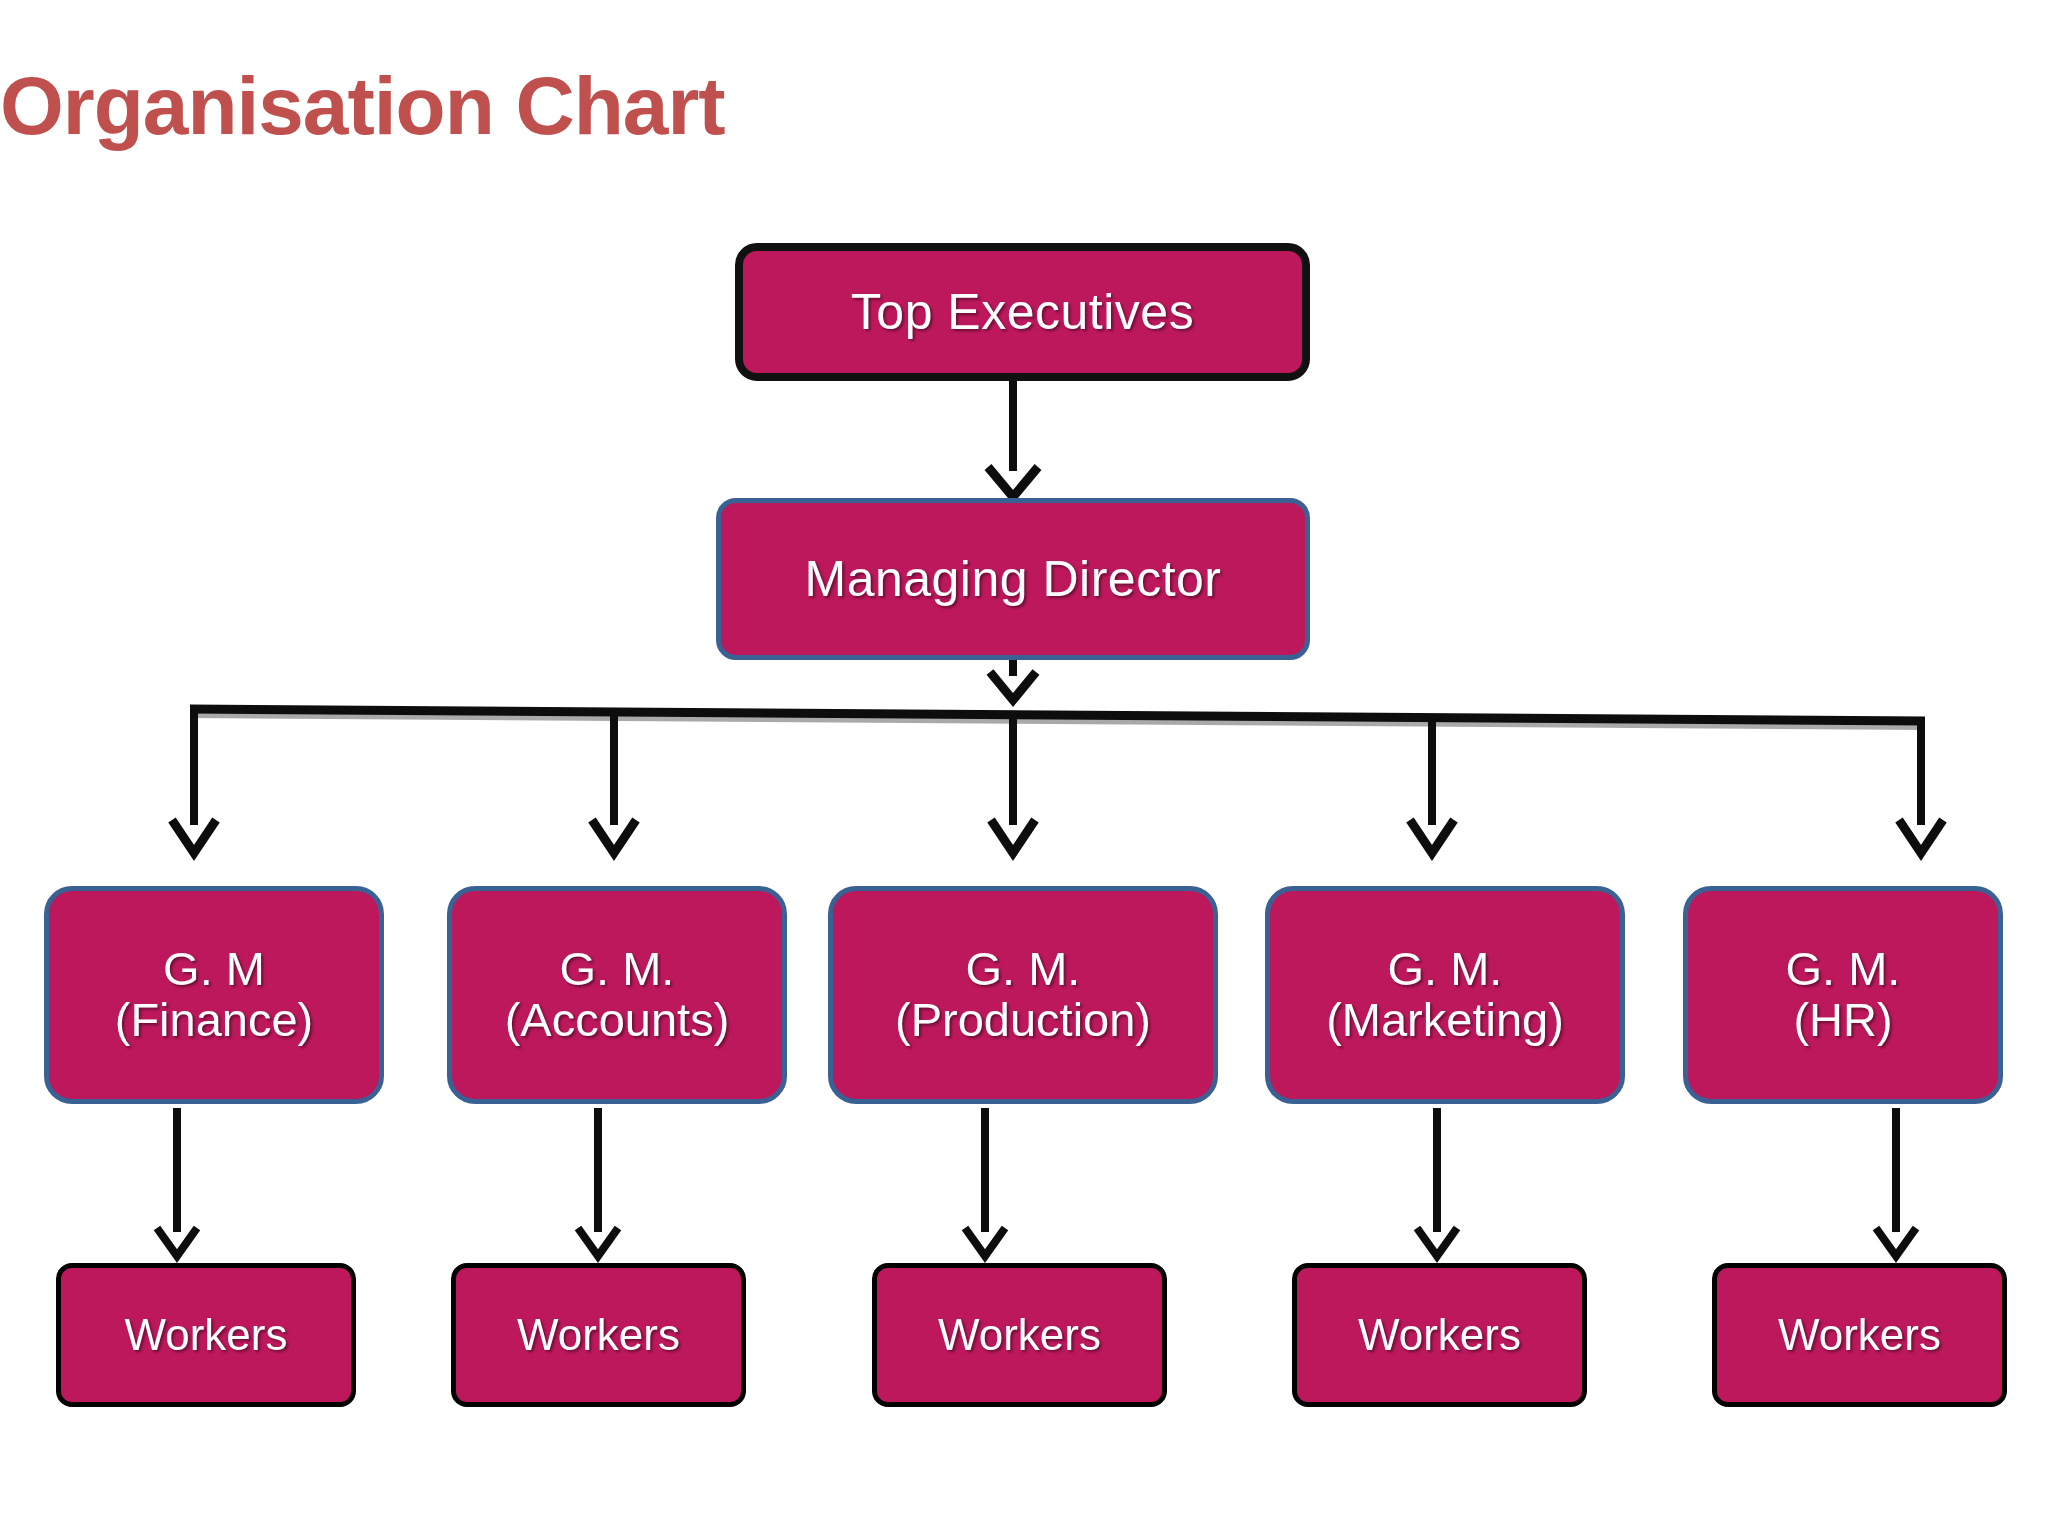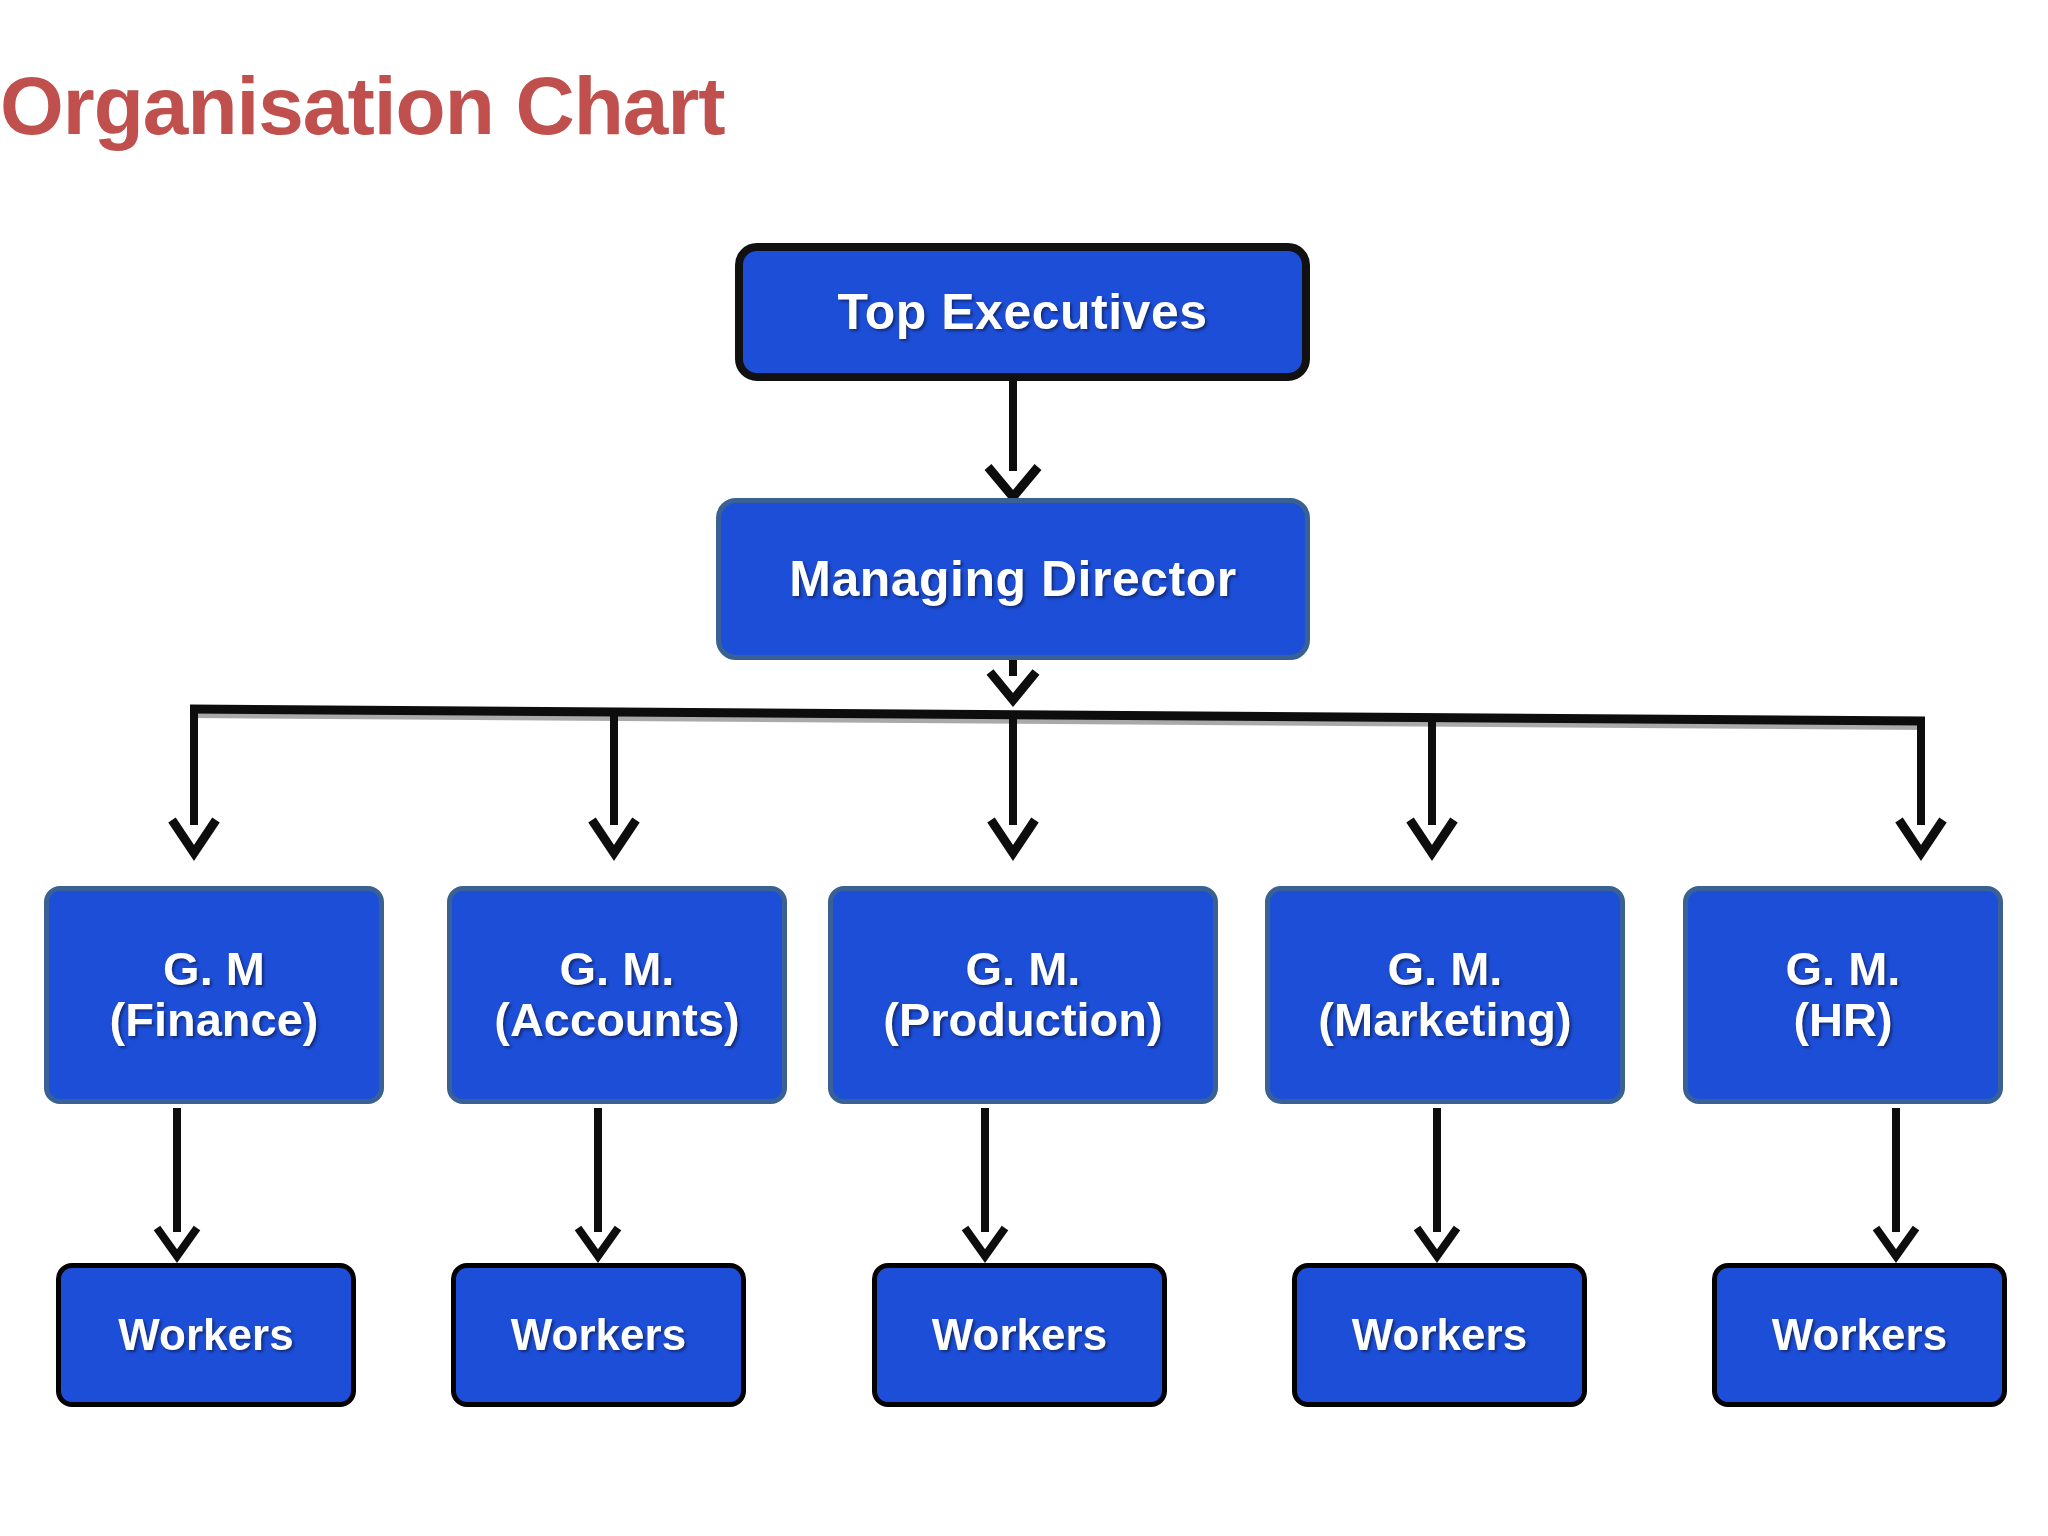--- a/index.html
+++ b/index.html
@@ -33,24 +33,24 @@
     letter-spacing: -1px;
     color: #C0504D;
     white-space: pre;
     user-select: none;
   }
 
   
   .node {
     position: absolute;
     box-sizing: border-box;
-    background: #1d4ed8;
+    background: #be185d;
     color: #FFFFFF;
     font-family: "Liberation Sans", sans-serif;
-    font-weight: bold;
+    font-weight: normal;
     display: flex;
     align-items: center;
     justify-content: center;
     text-align: center;
     text-shadow: 2px 2px 3px rgba(0,0,0,0.45);
     line-height: 1.08;
     white-space: pre-line;
   }
 
   
@@ -75,21 +75,21 @@
     border-radius: 20px;
     font-size: 50px;
     letter-spacing: 0.5px;
   }
 
   
   .gm-node {
     top: 886px;
     height: 218px;
     border: 5px solid #3A6193;
-    border-radius: 16px;
+    border-radius: 28px;
     font-size: 47px;
     padding: 0 6px;
   }
 
   
   .worker-node {
     top: 1263px;
     height: 144px;
     border: 5px solid #000000;
     border-radius: 16px;

